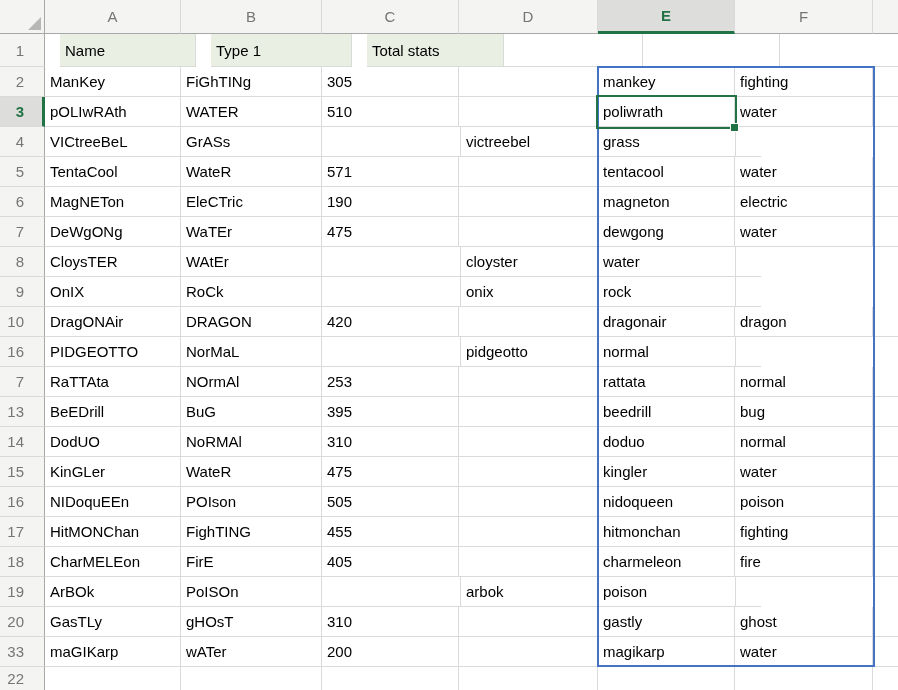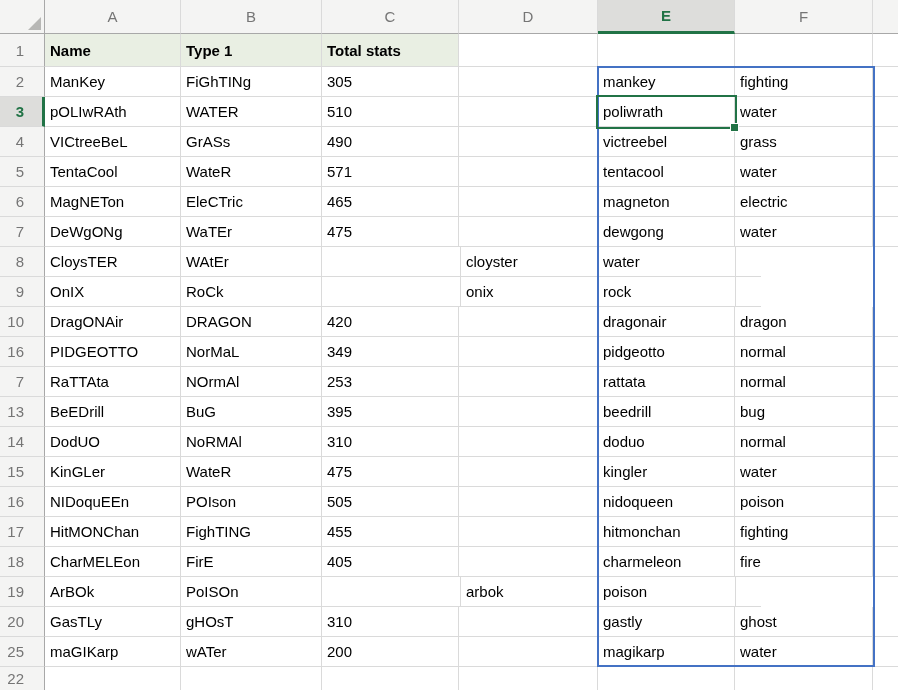--- a/index.html
+++ b/index.html
@@ -51,21 +51,21 @@
   .rowhdr.selected{
     background:var(--header-sel-bg);color:var(--accent-green);font-weight:bold;
     border-right:3px solid var(--accent-green);padding-right:18px;
   }
   .corner{position:relative;padding:0;background:var(--header-bg);
     border-right:1px solid var(--header-sep);border-bottom:1px solid var(--header-sep);}
   .corner-tri{
     position:absolute;right:3px;bottom:3px;width:0;height:0;
     border-left:13px solid transparent;border-bottom:13px solid var(--triangle);
   }
-  .bold{font-weight:bold;}
+  .bold{font-weight:normal;margin-left:15px;}
   .greenfill{background:var(--header-fill);}
   
   .range-border{
     position:absolute;left:597px;top:66px;width:278px;height:601px;
     border:2px solid var(--range-blue);box-sizing:border-box;pointer-events:none;
   }
   .active-cell-border{
     position:absolute;left:596px;top:95px;width:141px;height:34px;
     border:2px solid var(--accent-green);box-sizing:border-box;pointer-events:none;
   }
@@ -118,41 +118,40 @@
         <div class="cell w-C h-r">510</div>
         <div class="cell w-D h-r"></div>
         <div class="cell w-E h-r">poliwrath</div>
         <div class="cell w-F h-r">water</div>
         <div class="cell w-G h-r"></div>
       </div>
       <div class="row">
         <div class="cell rowhdr w-hdr h-r">4</div>
         <div class="cell w-A h-r">VICtreeBeL</div>
         <div class="cell w-B h-r">GrASs</div>
-        <div class="cell w-C h-r">490</div>
         <div class="cell w-D h-r"></div>
         <div class="cell w-E h-r">victreebel</div>
         <div class="cell w-F h-r">grass</div>
         <div class="cell w-G h-r"></div>
       </div>
       <div class="row">
         <div class="cell rowhdr w-hdr h-r">5</div>
         <div class="cell w-A h-r">TentaCool</div>
         <div class="cell w-B h-r">WateR</div>
         <div class="cell w-C h-r">571</div>
         <div class="cell w-D h-r"></div>
         <div class="cell w-E h-r">tentacool</div>
         <div class="cell w-F h-r">water</div>
         <div class="cell w-G h-r"></div>
       </div>
       <div class="row">
         <div class="cell rowhdr w-hdr h-r">6</div>
         <div class="cell w-A h-r">MagNETon</div>
         <div class="cell w-B h-r">EleCTric</div>
-        <div class="cell w-C h-r">465</div>
+        <div class="cell w-C h-r">190</div>
         <div class="cell w-D h-r"></div>
         <div class="cell w-E h-r">magneton</div>
         <div class="cell w-F h-r">electric</div>
         <div class="cell w-G h-r"></div>
       </div>
       <div class="row">
         <div class="cell rowhdr w-hdr h-r">7</div>
         <div class="cell w-A h-r">DeWgONg</div>
         <div class="cell w-B h-r">WaTEr</div>
         <div class="cell w-C h-r">475</div>
@@ -186,21 +185,20 @@
         <div class="cell w-C h-r">420</div>
         <div class="cell w-D h-r"></div>
         <div class="cell w-E h-r">dragonair</div>
         <div class="cell w-F h-r">dragon</div>
         <div class="cell w-G h-r"></div>
       </div>
       <div class="row">
         <div class="cell rowhdr w-hdr h-r">16</div>
         <div class="cell w-A h-r">PIDGEOTTO</div>
         <div class="cell w-B h-r">NorMaL</div>
-        <div class="cell w-C h-r">349</div>
         <div class="cell w-D h-r"></div>
         <div class="cell w-E h-r">pidgeotto</div>
         <div class="cell w-F h-r">normal</div>
         <div class="cell w-G h-r"></div>
       </div>
       <div class="row">
         <div class="cell rowhdr w-hdr h-r">7</div>
         <div class="cell w-A h-r">RaTTAta</div>
         <div class="cell w-B h-r">NOrmAl</div>
         <div class="cell w-C h-r">253</div>
@@ -282,21 +280,21 @@
         <div class="cell rowhdr w-hdr h-r">20</div>
         <div class="cell w-A h-r">GasTLy</div>
         <div class="cell w-B h-r">gHOsT</div>
         <div class="cell w-C h-r">310</div>
         <div class="cell w-D h-r"></div>
         <div class="cell w-E h-r">gastly</div>
         <div class="cell w-F h-r">ghost</div>
         <div class="cell w-G h-r"></div>
       </div>
       <div class="row">
-        <div class="cell rowhdr w-hdr h-r">25</div>
+        <div class="cell rowhdr w-hdr h-r">33</div>
         <div class="cell w-A h-r">maGIKarp</div>
         <div class="cell w-B h-r">wATer</div>
         <div class="cell w-C h-r">200</div>
         <div class="cell w-D h-r"></div>
         <div class="cell w-E h-r">magikarp</div>
         <div class="cell w-F h-r">water</div>
         <div class="cell w-G h-r"></div>
       </div>
       <div class="row">
         <div class="cell rowhdr w-hdr h-r22">22</div>

